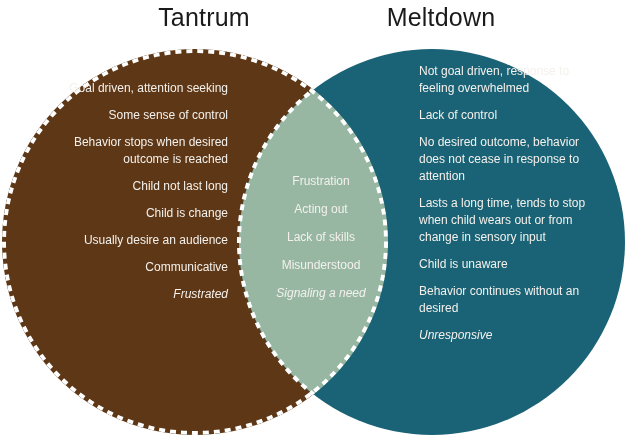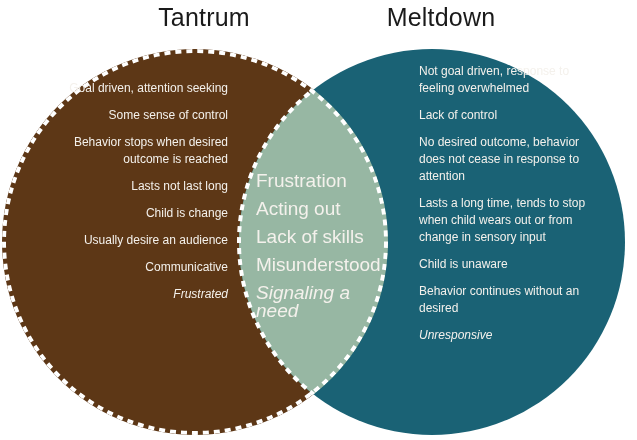--- a/index.html
+++ b/index.html
@@ -65,21 +65,22 @@
   #col-right {
     left: 419px;
     width: 180px;
     top: 63px;
     text-align: left;
   }
   #col-center {
     left: 256px;
     width: 130px;
     top: 172px;
-    font-size: 19px;
+    text-align: center;
+    font-size: 12px;
     line-height: 18px;
   }
   #col-center .item { margin-bottom: 10px; }
 </style>
 </head>
 <body>
 
 <div id="diagram-root">
 
   <div class="title" id="title-left">Tantrum</div>
@@ -99,21 +100,21 @@
     <g clip-path="url(#clip-left)">
       <circle cx="432" cy="242" r="193" fill="#97b7a3" stroke="#ffffff" stroke-width="4" stroke-dasharray="6 5"></circle>
       <circle cx="195" cy="242" r="191" fill="none" stroke="#ffffff" stroke-width="4" stroke-dasharray="6 5"></circle>
     </g>
   </svg>
 
   <div class="col" id="col-left">
     <div class="item">Goal driven, attention seeking</div>
     <div class="item">Some sense of control</div>
     <div class="item">Behavior stops when desired outcome is reached</div>
-    <div class="item">Lasts not last long</div>
+    <div class="item">Child not last long</div>
     <div class="item">Child is change</div>
     <div class="item">Usually desire an audience</div>
     <div class="item">Communicative</div>
     <div class="item">Frustrated</div>
   </div>
 
   <div class="col" id="col-center">
     <div class="item">Frustration</div>
     <div class="item">Acting out</div>
     <div class="item">Lack of skills</div>

